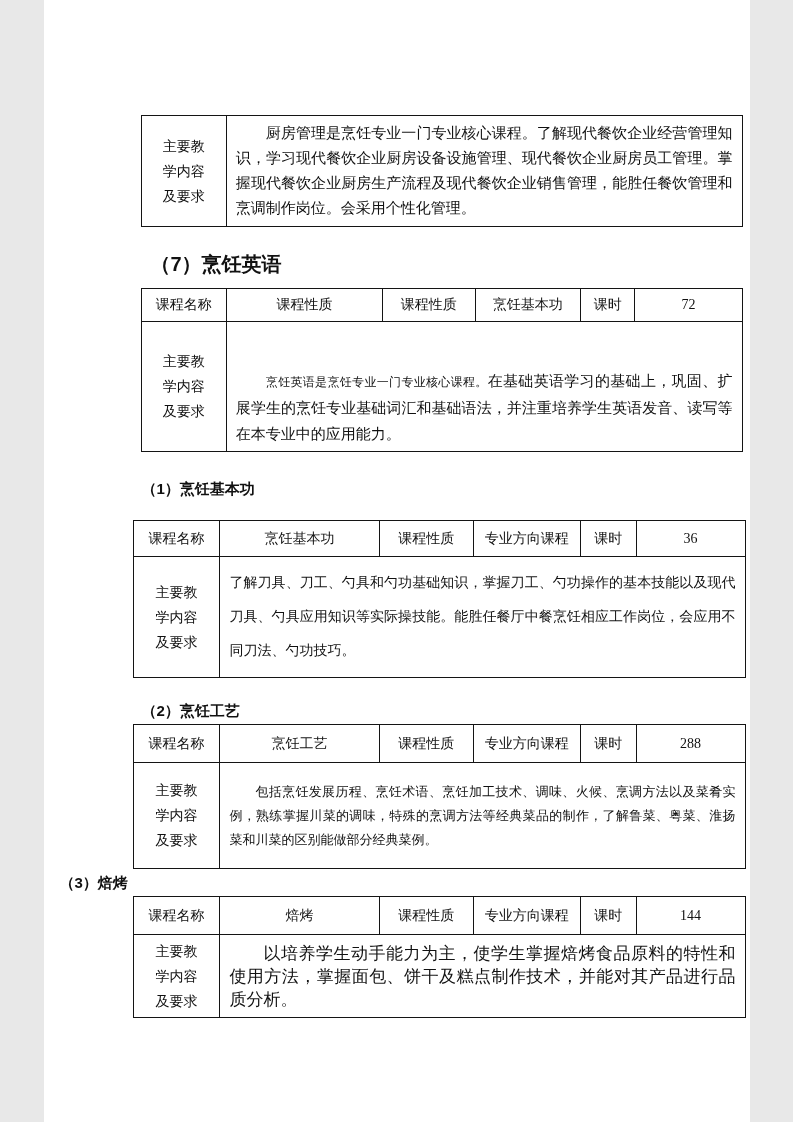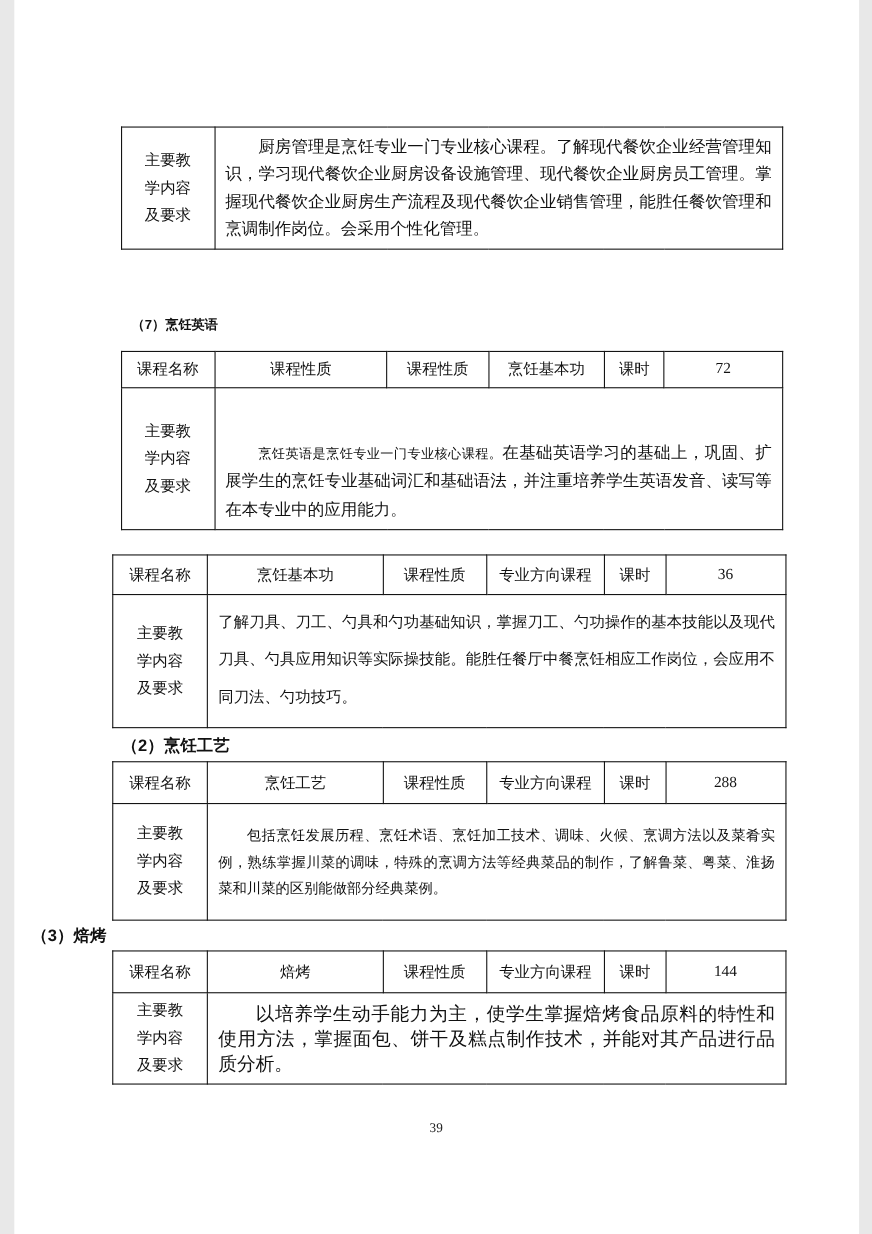--- a/index.html
+++ b/index.html
@@ -1,19 +1,19 @@
 <!DOCTYPE html>
 <html><head>
 <meta charset="utf-8">
 <style>
   * { margin: 0; padding: 0; box-sizing: border-box; }
   html, body { background: #e8e8e8; }
   .page {
     position: relative;
-    width: 768px;
+    width: 706px;
     height: 1122px;
     margin: 0 auto;
     background: #ffffff;
     color: #111111;
     font-family: "Liberation Serif", "DejaVu Serif", serif;
     overflow: hidden;
   }
   table {
     border-collapse: collapse;
     table-layout: fixed;
@@ -50,34 +50,34 @@
     line-height: 26px;
   }
   .indent { text-indent: 2em; }
 
   
   .t-top   { margin: 115px 0 0 97px; width: 602px; }
   .t-top .content-row td { height: 104px; }
   .t-top .content-cell { vertical-align: top; padding-top: 6px; font-family: Liberation Mono, monospace; }
   .t-top .content-cell p { font-size: 15px; line-height: 25px; }
 
-  .h7 { margin: 58px 0 0 107px; font-family: "Liberation Sans", "DejaVu Sans", sans-serif; font-weight: bold; font-size: 12px; line-height: 20px; }
+  .h7 { margin: 27px 0 0 107px; font-family: "Liberation Sans", "DejaVu Sans", sans-serif; font-weight: bold; font-size: 20px; line-height: 20px; }
 
   .t7 { margin: 14px 0 0 97px; width: 602px; }
   .t7 .header-row td { height: 33px; }
   .t7 .content-row td { height: 78px; }
   .t7 .content-cell { vertical-align: top; padding-top: 4px; }
   .t7 .content-cell p { font-size: 15px; line-height: 26px; margin-top: 42px; }
   .t7 .lead-small { font-size: 12px; }
 
   .h-main { margin: 29px 0 0 92px; font-family: "Liberation Sans", "DejaVu Sans", sans-serif; font-weight: bold; font-size: 20px; line-height: 24px; }
 
   .h-sub { font-family: "Liberation Sans", "DejaVu Sans", sans-serif; font-weight: bold; font-size: 15px; line-height: 18px; margin-left: 98px; }
   .h-sub1 { margin-top: 28px; }
-  .h-sub2 { margin-top: 8px; }
+  .h-sub2 { margin-top: 24px; }
   .h-sub3 { margin-top: 5px; margin-left: 16px; }
 
   .t-sub { margin-left: 89px; width: 613px; }
   .t1 { margin-top: 22px; }
   .t1 .header-row td  { height: 36px; }
   .t1 .content-row td { height: 121px; }
   .t1 .content-cell p { font-size: 14px; line-height: 34px; }
   .t2 { margin-top: 4px; }
   .t2 .header-row td  { height: 38px; }
   .t2 .content-row td { height: 106px; }
@@ -149,20 +149,21 @@
         <span>及要求</span>
       </td>
       <td class="content-cell" colspan="5">
         <p class="indent"><span class="lead-small">烹饪英语是烹饪专业一门专业核心课程。</span><span>在基础英语学习的基础上，巩固、扩展学生的烹饪专业基础词汇和基础语法，并注重培养学生英语发音、读写等在本专业中的应用能力。</span></p>
       </td>
     </tr>
   </tbody>
     </table>
 
 
+  <div class="h-sub h-sub1">（1）烹饪基本功</div>
 
   <table class="t-sub t1">
     <colgroup>
         <col class="c1">
         <col class="c2">
         <col class="c3">
         <col class="c4">
         <col class="c5">
         <col class="c6">
       </colgroup>
@@ -247,15 +248,14 @@
         <span>学内容</span>
         <span>及要求</span>
       </td>
       <td class="content-cell" colspan="5">
         <p class="indent">以培养学生动手能力为主，使学生掌握焙烤食品原料的特性和使用方法，掌握面包、饼干及糕点制作技术，并能对其产品进行品质分析。</p>
       </td>
     </tr>
   </tbody>
     </table>
 
-  <div class="page-num">39</div>
 
 </div>
 
 </body></html>

